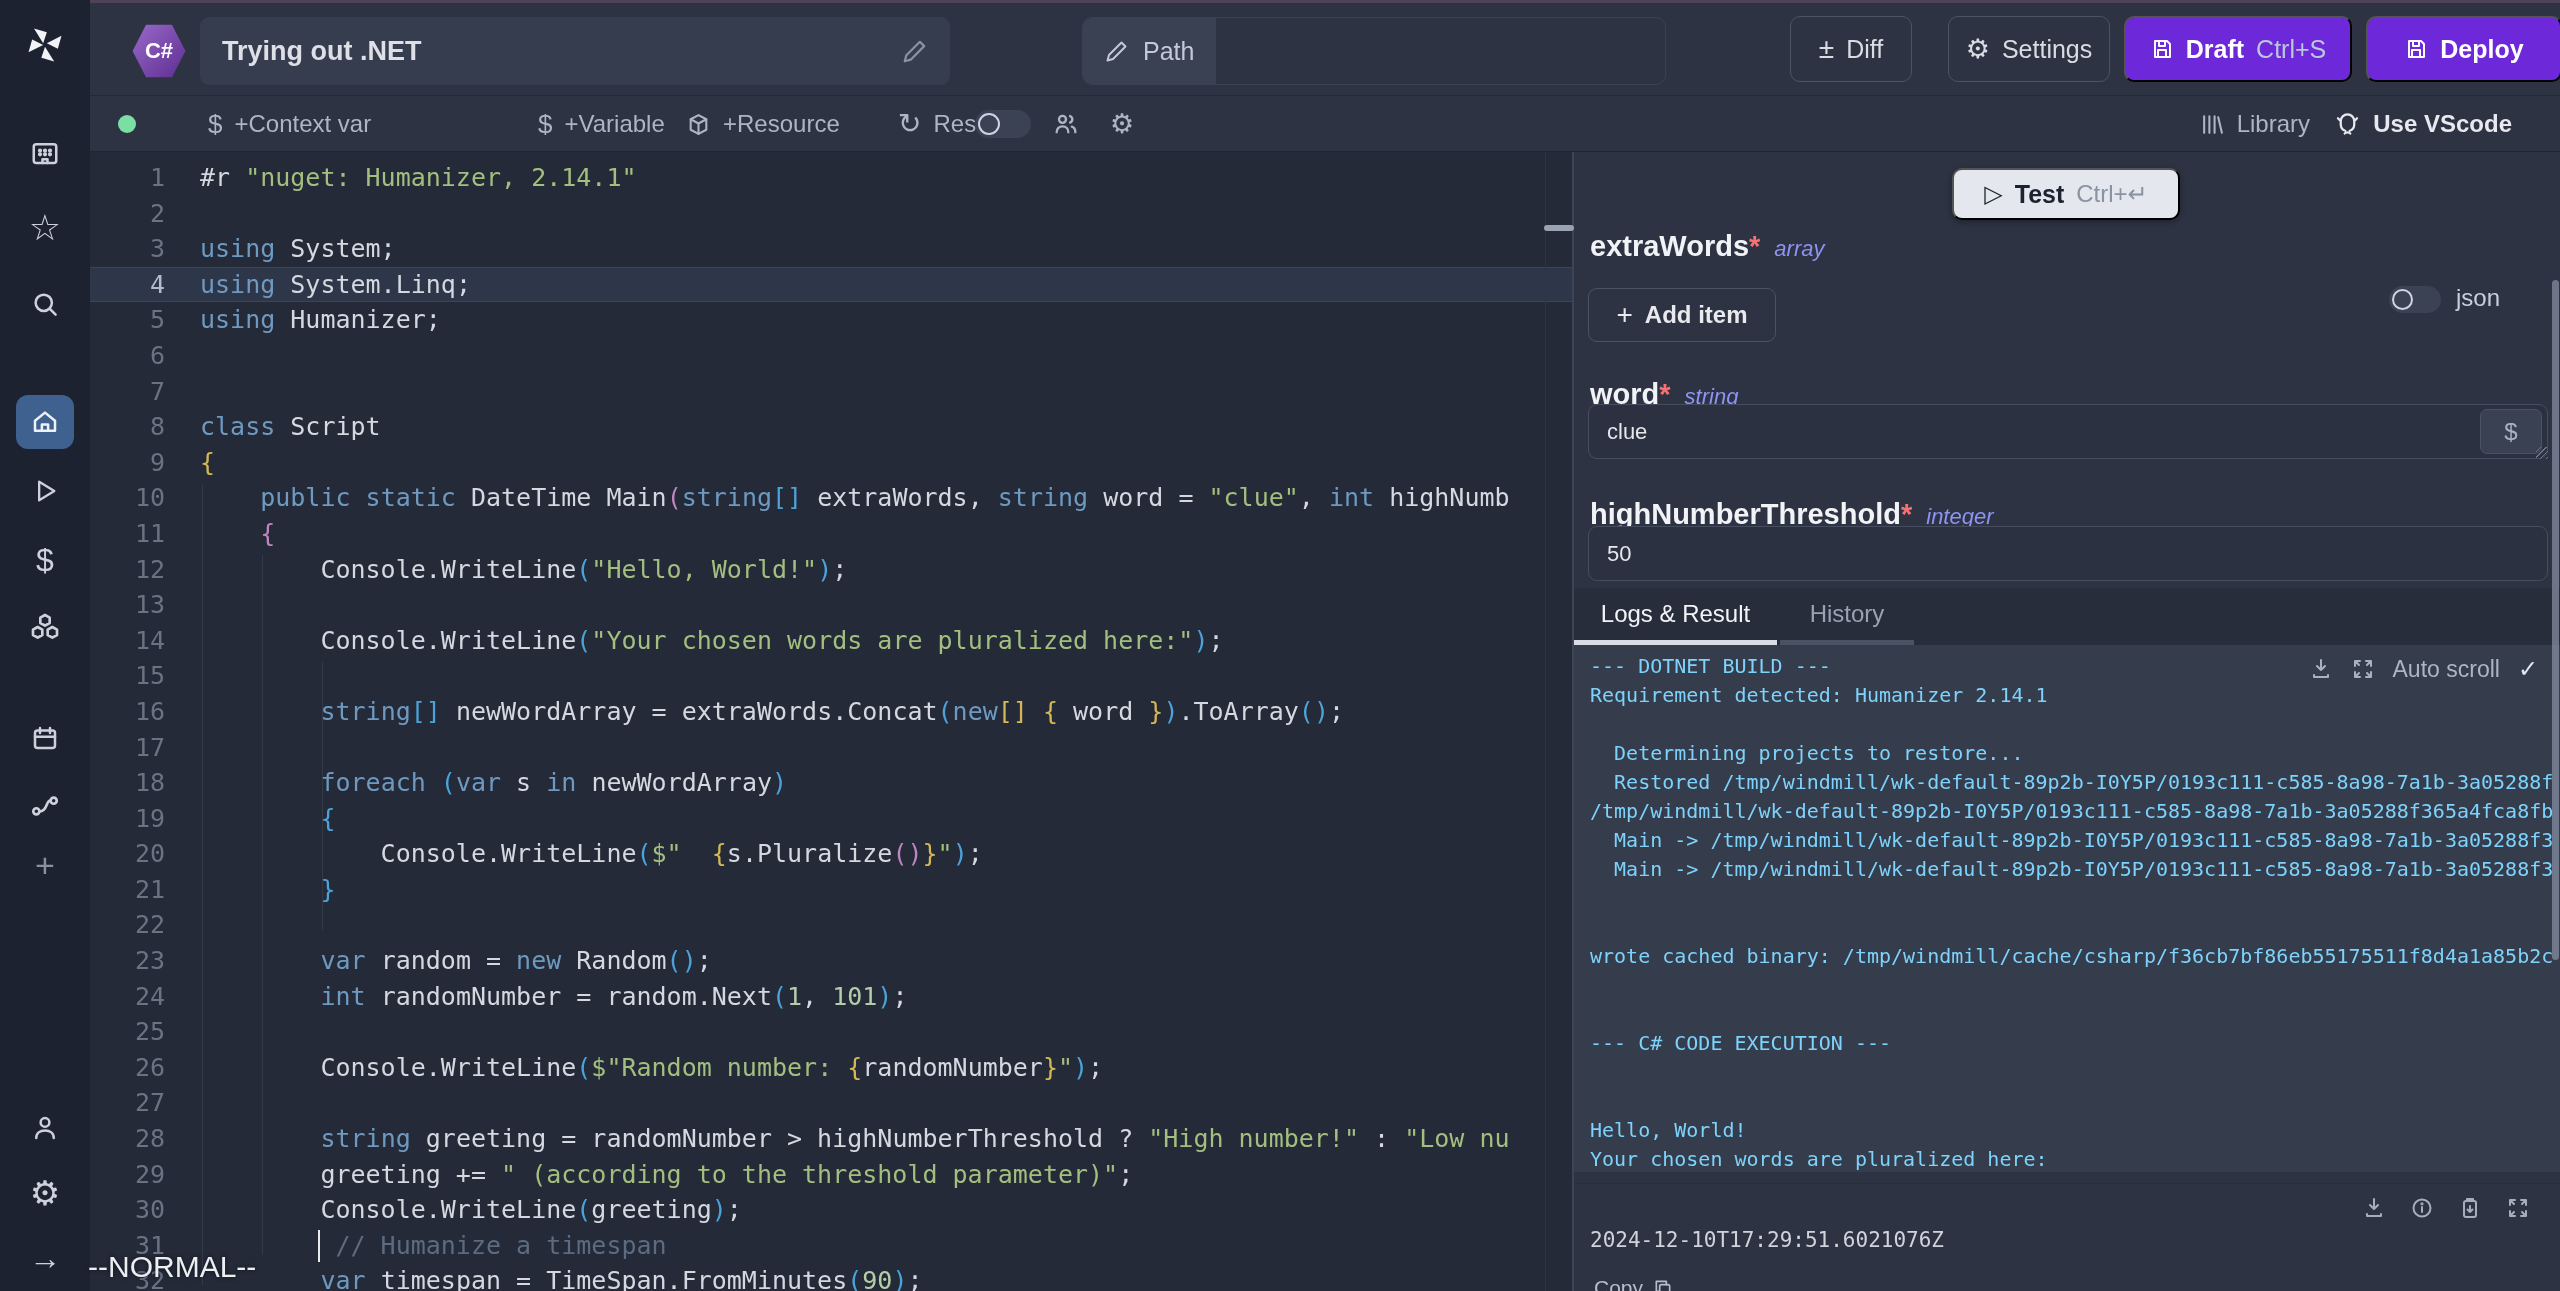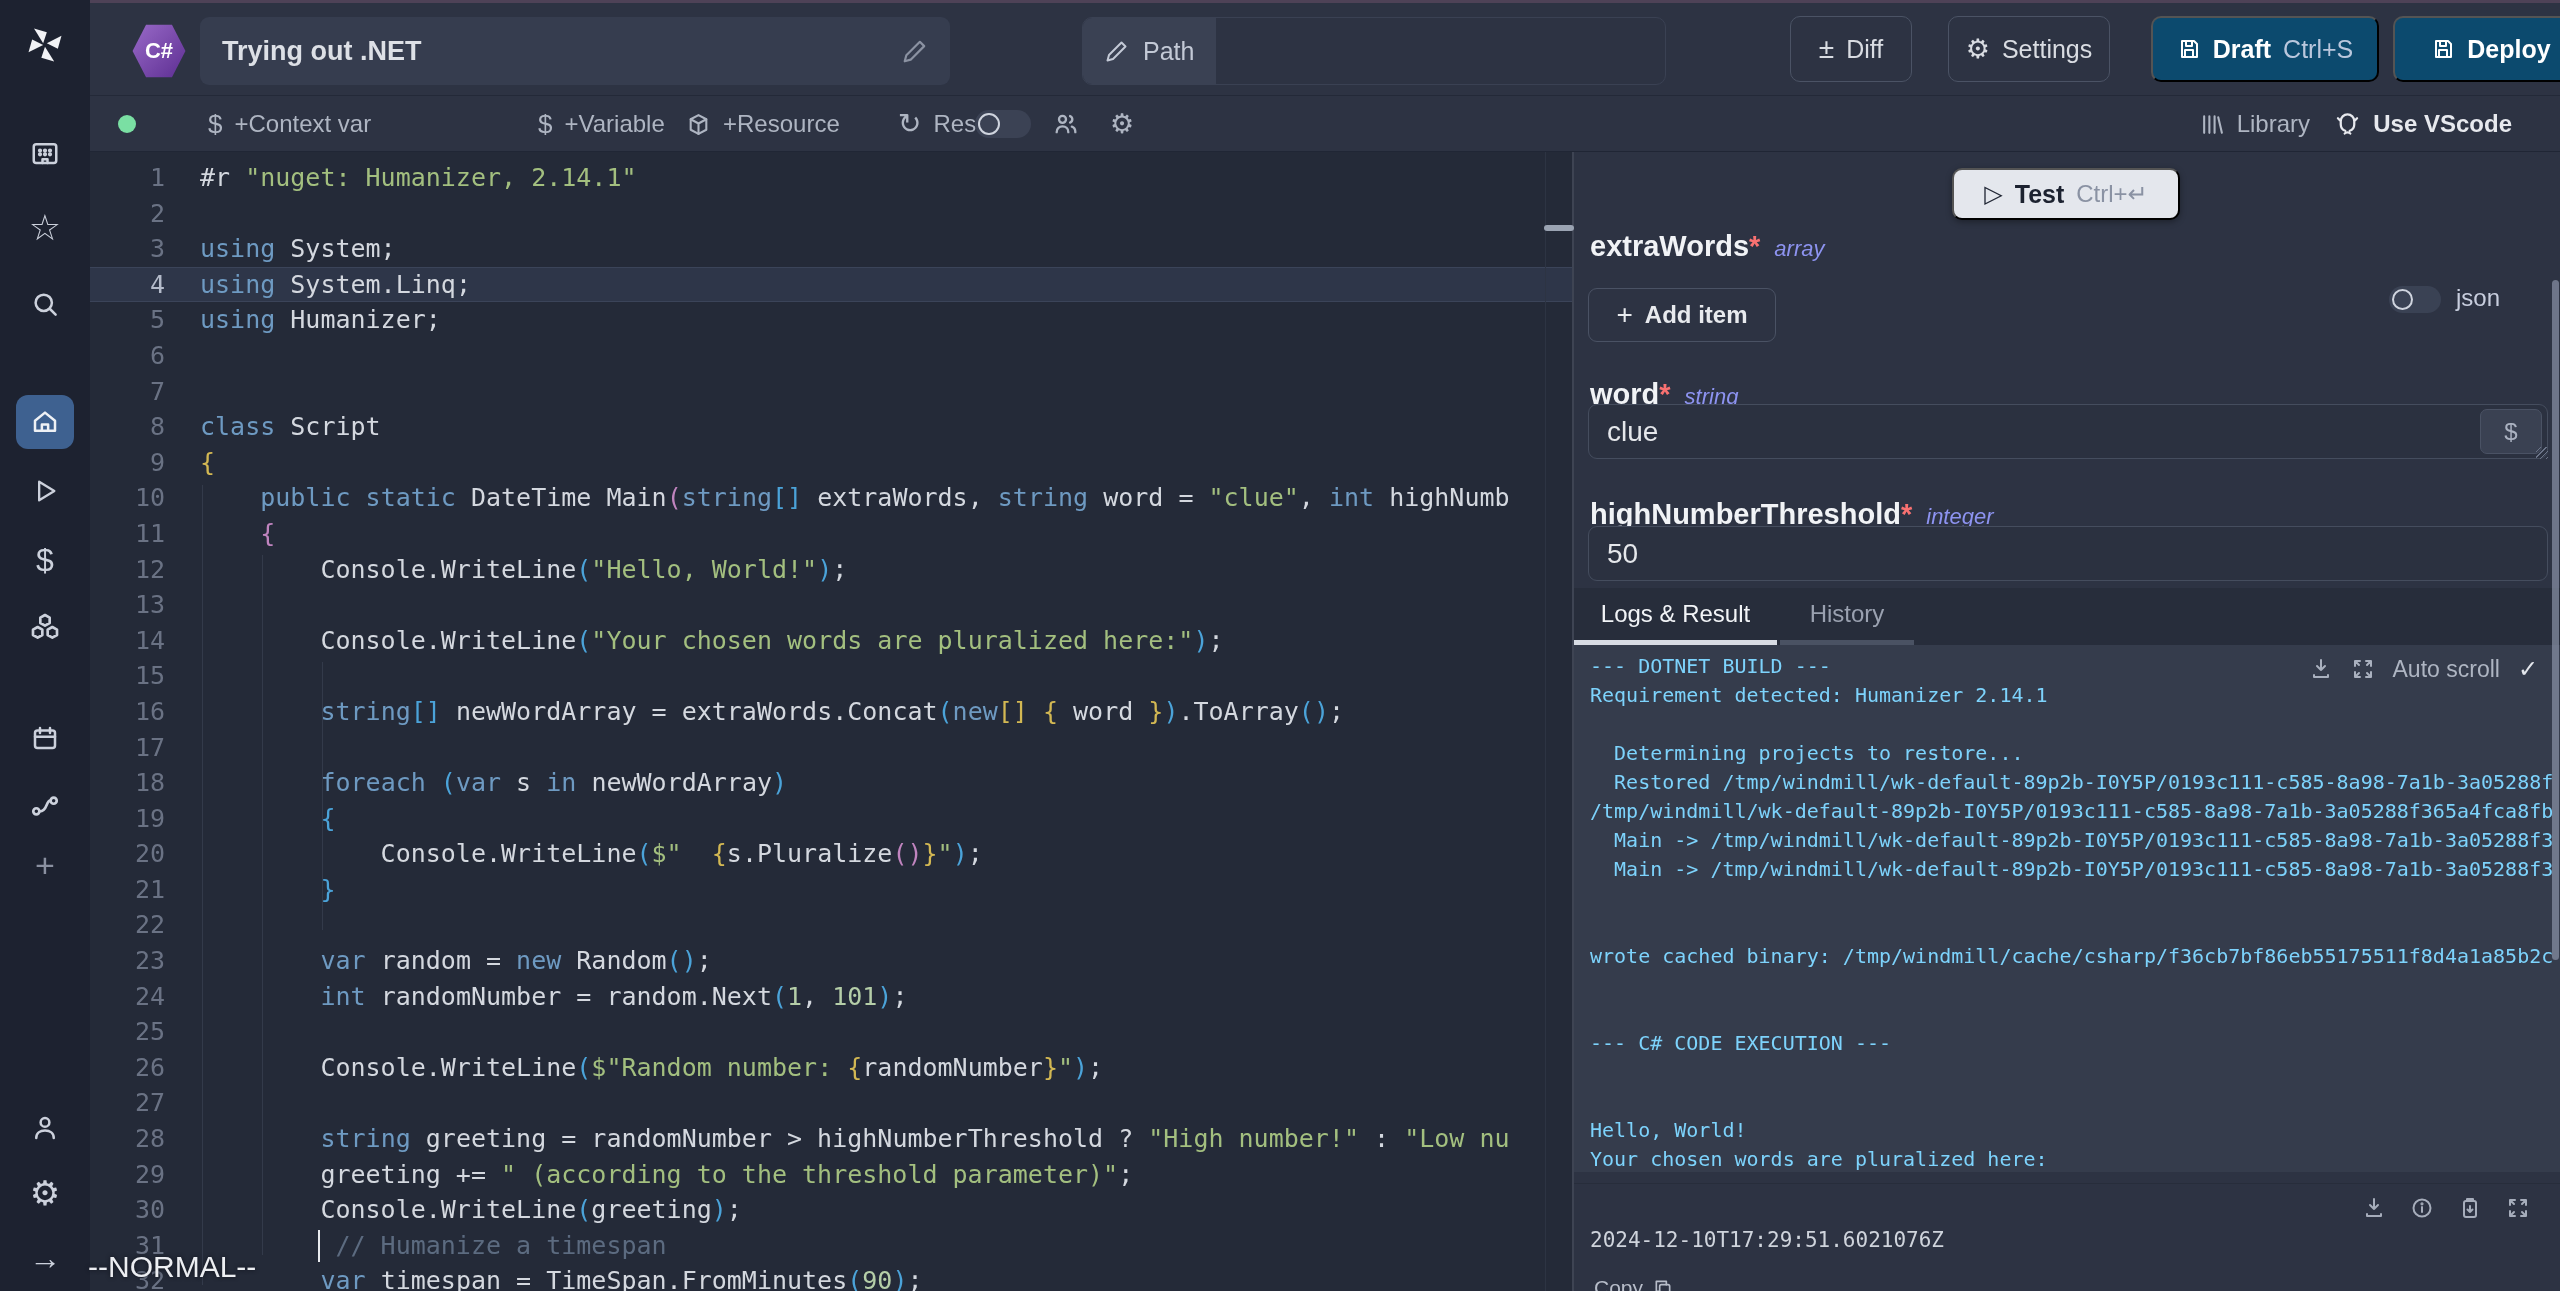--- a/index.html
+++ b/index.html
@@ -27,21 +27,21 @@
     color:#fff; font-weight:bold; font-size:22px; }
   #title-box { position:absolute; left:110px; top:14px; width:750px; height:68px; background:#363d4f; border-radius:9px;
     display:flex; align-items:center; padding:0 22px; }
   #title-text { color:#dde0e6; font-size:27px; font-weight:600; flex:1; }
   #path-box { position:absolute; left:992px; top:14px; width:584px; height:68px; border-radius:10px; overflow:hidden; display:flex; border:1px solid #3a4153; }
   #path-left { background:#3a4153; display:flex; align-items:center; gap:14px; padding:0 22px; color:#c3c9d6; font-size:25px; }
   #path-right { background:#272d3b; display:flex; align-items:center; padding:0 18px; color:#d6dade;
     font-family:"DejaVu Sans Mono","Liberation Mono",monospace; font-size:24px; flex:1; white-space:nowrap; overflow:hidden; }
   .tb-btn { position:absolute; top:13px; height:66px; border-radius:10px; display:flex; align-items:center; justify-content:center; gap:12px; font-size:25px; }
   .tb-ghost { border:1px solid #4b5365; color:#d9dce2; background:transparent; }
-  .tb-blue { background:#0c4a6e; color:#fff; font-weight:600;margin-left:27px; }
+  .tb-blue { background:#6d28d9; color:#fff; font-weight:600; }
   .tb-shortcut { color:#bac7dd; font-weight:400; }
   #btn-diff { left:1700px; width:122px; }
   #btn-settings { left:1858px; width:162px; }
   #btn-draft { left:2034px; width:228px; }
   #btn-deploy { left:2276px; width:196px; }
   .glyph { line-height:1; }
 
   
   #toolbar2 { position:absolute; left:90px; top:96px; right:0; height:56px; background:#2d3343; border-bottom:1px solid #202635; color:#aeb5c2; font-size:24px; }
   .tl-item { position:absolute; top:0; height:56px; display:flex; align-items:center; gap:12px; color:#aeb5c2; }
@@ -80,21 +80,21 @@
   .fld-label { position:absolute; left:16px; display:flex; align-items:baseline; gap:14px; }
   .fld-name { color:#f1f3f6; font-weight:700; font-size:29px; }
   .fld-req { color:#f87171; font-weight:700; font-size:29px; }
   .fld-type { color:#8d93f0; font-style:italic; font-size:22px; }
   #add-item-btn { position:absolute; left:14px; top:136px; width:188px; height:54px; border:1px solid #4a5264; border-radius:9px;
     background:transparent; display:flex; align-items:center; justify-content:center; gap:12px; color:#e8eaee; font-size:24px; font-weight:600; }
   #json-toggle { position:absolute; left:815px; top:134px; width:52px; height:27px; border-radius:14px; background:#3a4254; }
   #json-toggle .knob { position:absolute; left:3px; top:3px; width:21px; height:21px; border-radius:50%; border:2px solid #cfd4de; }
   #json-label { position:absolute; left:882px; top:132px; color:#c8cede; font-size:24px; }
   .txt-input { position:absolute; left:14px; width:960px; height:55px; background:#2b3140; border:1px solid #454d5e; border-radius:9px;
-    color:#e5e7eb; font-size:28px; font-family:"Liberation Sans","DejaVu Sans",sans-serif; padding:0 18px; outline:none; }
+    color:#e5e7eb; font-size:22px; font-family:"Liberation Sans","DejaVu Sans",sans-serif; padding:0 18px; outline:none; }
   #word-suffix { position:absolute; left:906px; top:257px; width:62px; height:45px; background:#3a4152; border:1px solid #4a5264; border-radius:7px;
     display:flex; align-items:center; justify-content:center; color:#aab1c0; font-size:24px; }
   .grip { position:absolute; width:12px; height:12px;
     background:repeating-linear-gradient(135deg,transparent 0 3px,#6b7488 3px 4px); }
 
   #tabbar { position:absolute; left:0; top:436px; width:986px; height:57px; background:#272d3b; }
   .tab { position:absolute; top:0; height:52px; display:flex; align-items:center; justify-content:center; font-size:24px; }
   #tab-logs { left:0; width:203px; color:#f2f4f7; }
   #tab-history { left:206px; width:134px; color:#9aa1b0; }
   #tab-logs-underline { position:absolute; left:0; top:52px; width:203px; height:5px; background:#d8dce4; }

